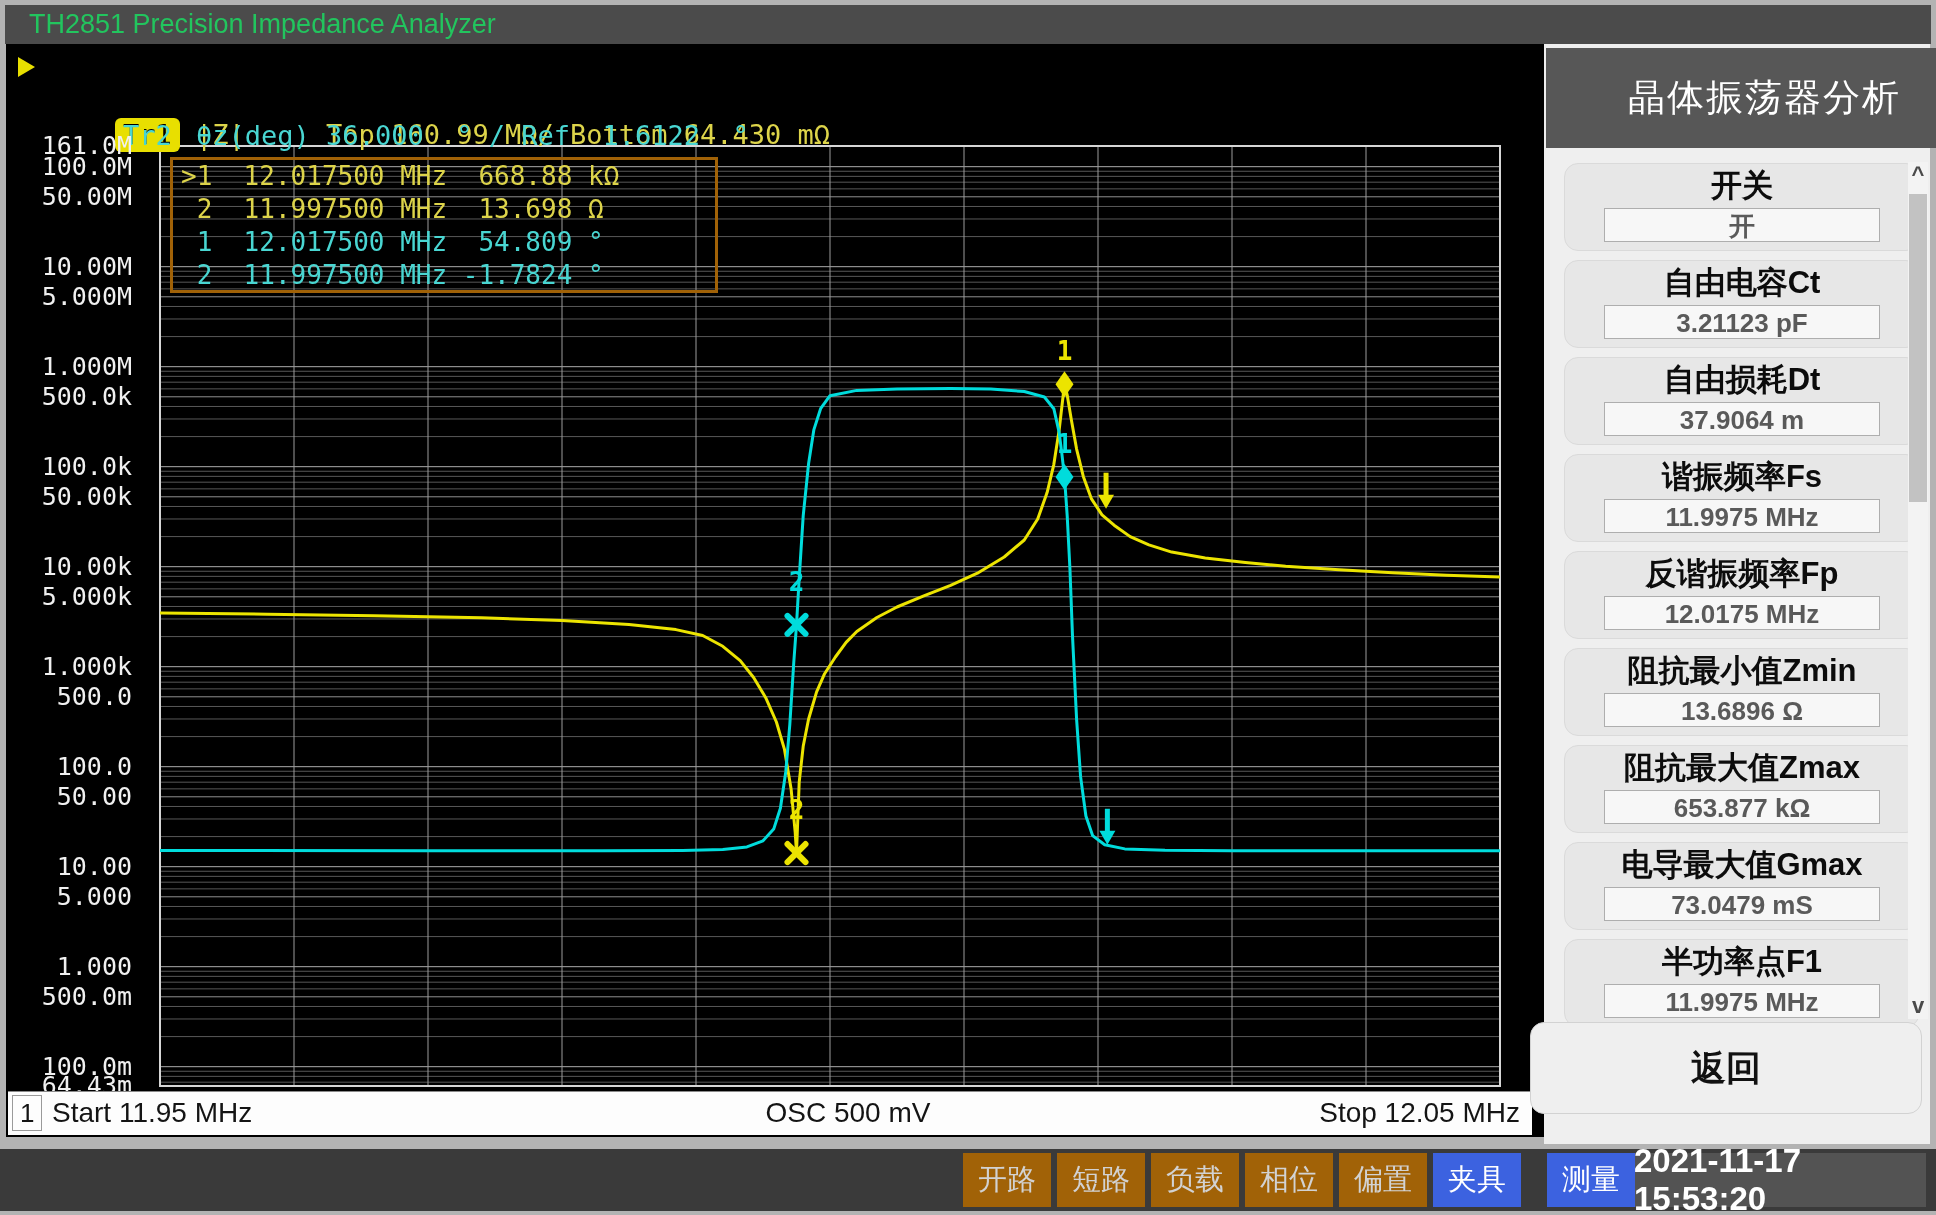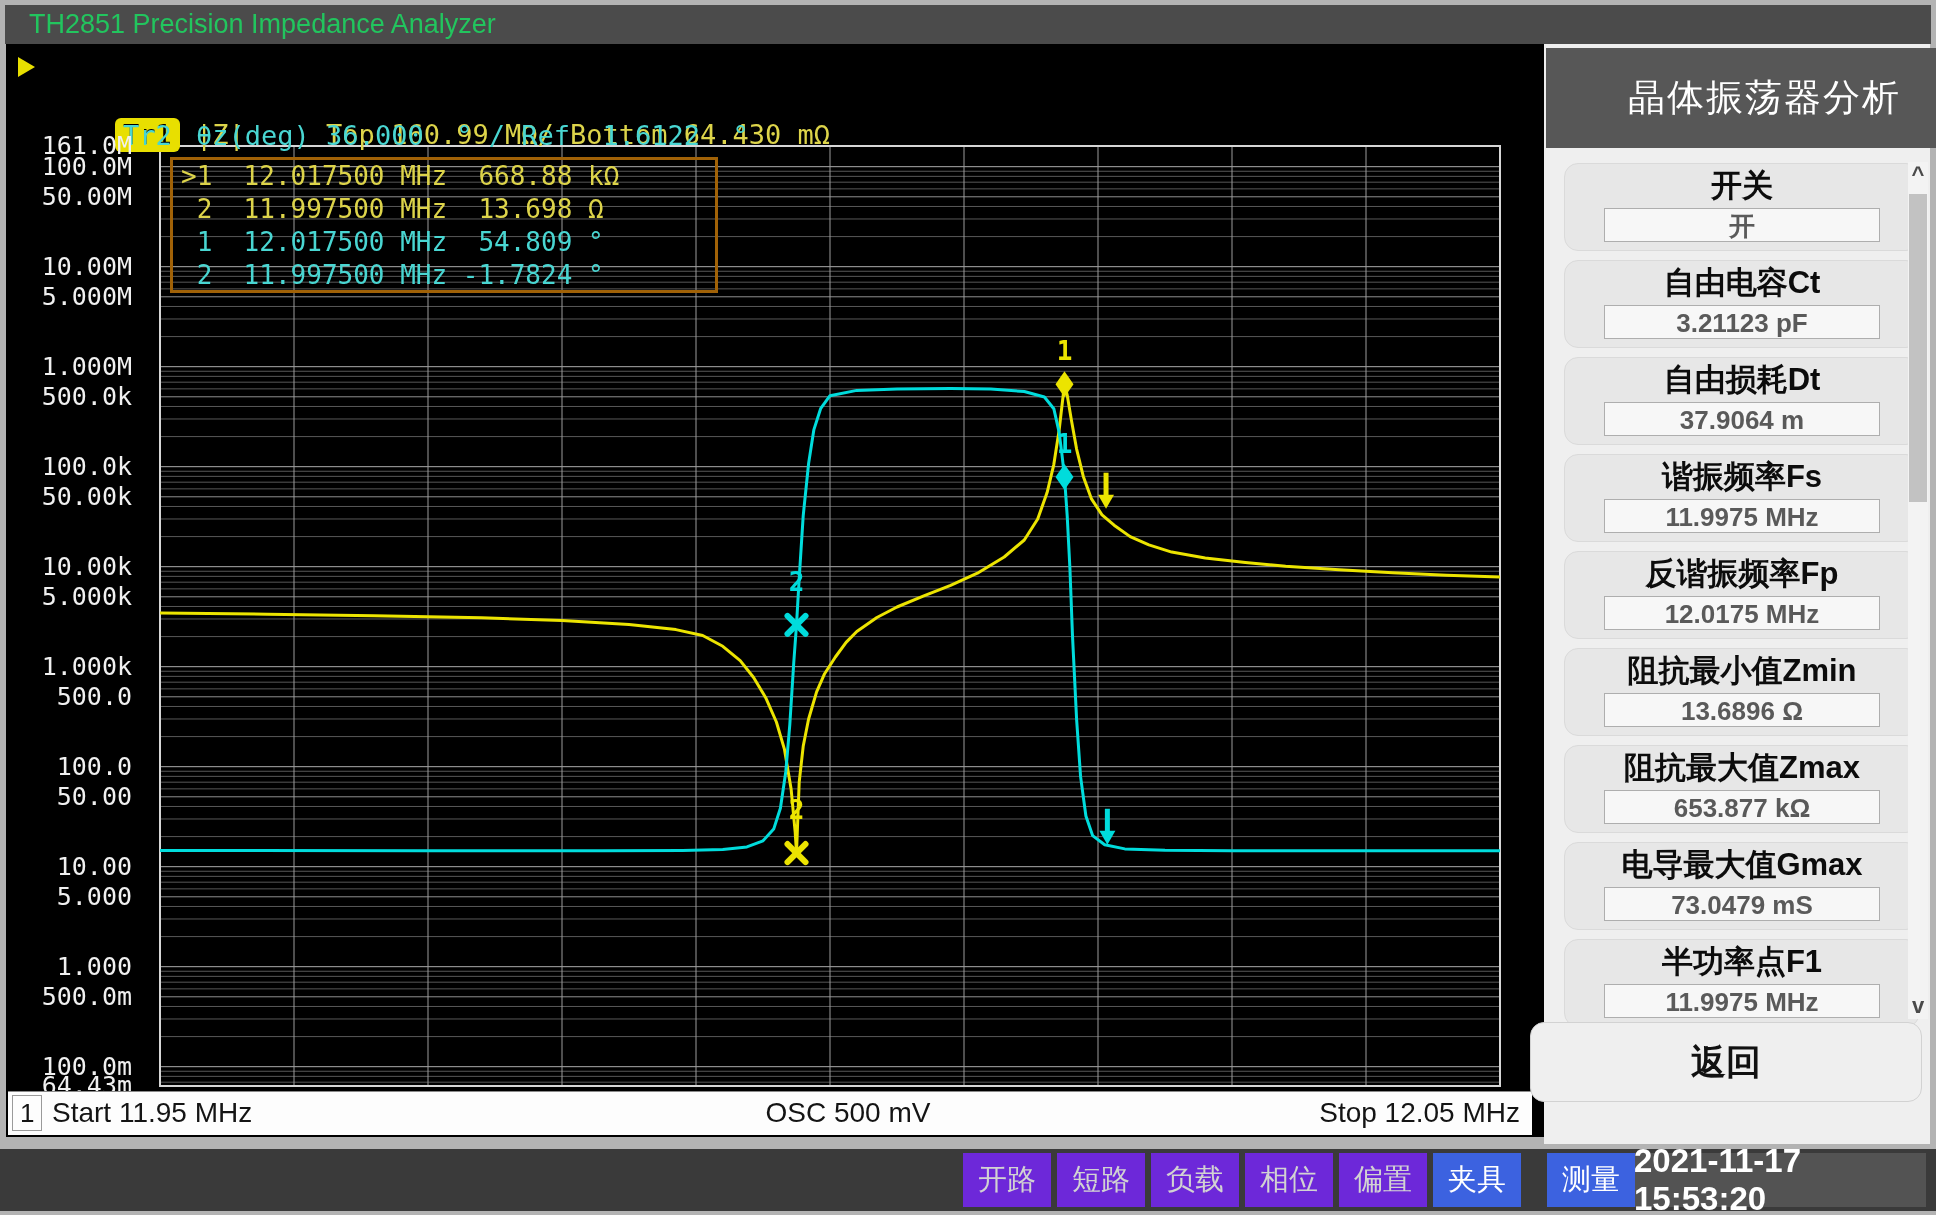--- a/index.html
+++ b/index.html
@@ -73,41 +73,41 @@
     height:88px;margin:9px 4px 0 4px;background:#e7e7e7;border:1px solid #dadada;
     border-radius:14px;box-sizing:border-box;text-align:center;overflow:hidden;
   }
   .sb-panel .sb-label{font-size:31px;font-weight:700;color:#0c0c0c;line-height:40px;margin-top:2px;}
   .sb-panel .sb-value{
     width:78%;margin:2px auto 0 auto;height:34px;line-height:34px;
     background:#f7f7f7;border:1px solid #aeaeae;box-sizing:border-box;
     font-size:26px;font-weight:700;color:#5a5a5a;
   }
   .back-btn{
-    position:absolute;left:-14px;top:978px;width:392px;height:80px;z-index:6;
+    position:absolute;left:-14px;top:978px;width:392px;height:92px;z-index:6;
     background:#efefef;border:1px solid #d2d2d2;border-radius:14px;box-sizing:border-box;
     display:flex;align-items:center;justify-content:center;
     font-size:35px;font-weight:700;color:#111;
   }
   .sb-scroll{
     position:absolute;right:2px;top:118px;width:20px;height:857px;background:#f3f3f3;
   }
   .sb-scroll .arrow{
     position:absolute;left:0;width:20px;height:26px;color:#4a4a4a;
     font-size:22px;font-weight:700;text-align:center;line-height:26px;
   }
   .sb-scroll .up{top:0;}
   .sb-scroll .down{bottom:0;}
   .sb-scroll .thumb{position:absolute;left:1px;top:32px;width:18px;height:308px;background:#c2c2c2;}
   
   .toolbar{
     position:absolute;left:0;top:1149px;width:1936px;height:62px;background:#3a3a3a;
   }
   .tb-btn{
-    position:absolute;top:4px;width:88px;height:54px;background:#6d28d9;
+    position:absolute;top:4px;width:88px;height:54px;background:#a16207;
     color:#d2d2d2;font-size:29px;display:flex;align-items:center;justify-content:center;
   }
   .tb-btn.active{background:#3c62e0;color:#fff;}
   .tb-time{
     position:absolute;left:1634px;top:4px;width:292px;height:54px;background:#535353;
     color:#fff;font-size:33px;font-weight:600;display:flex;align-items:center;justify-content:center;
   }
 </style>
 </head>
 <body>

